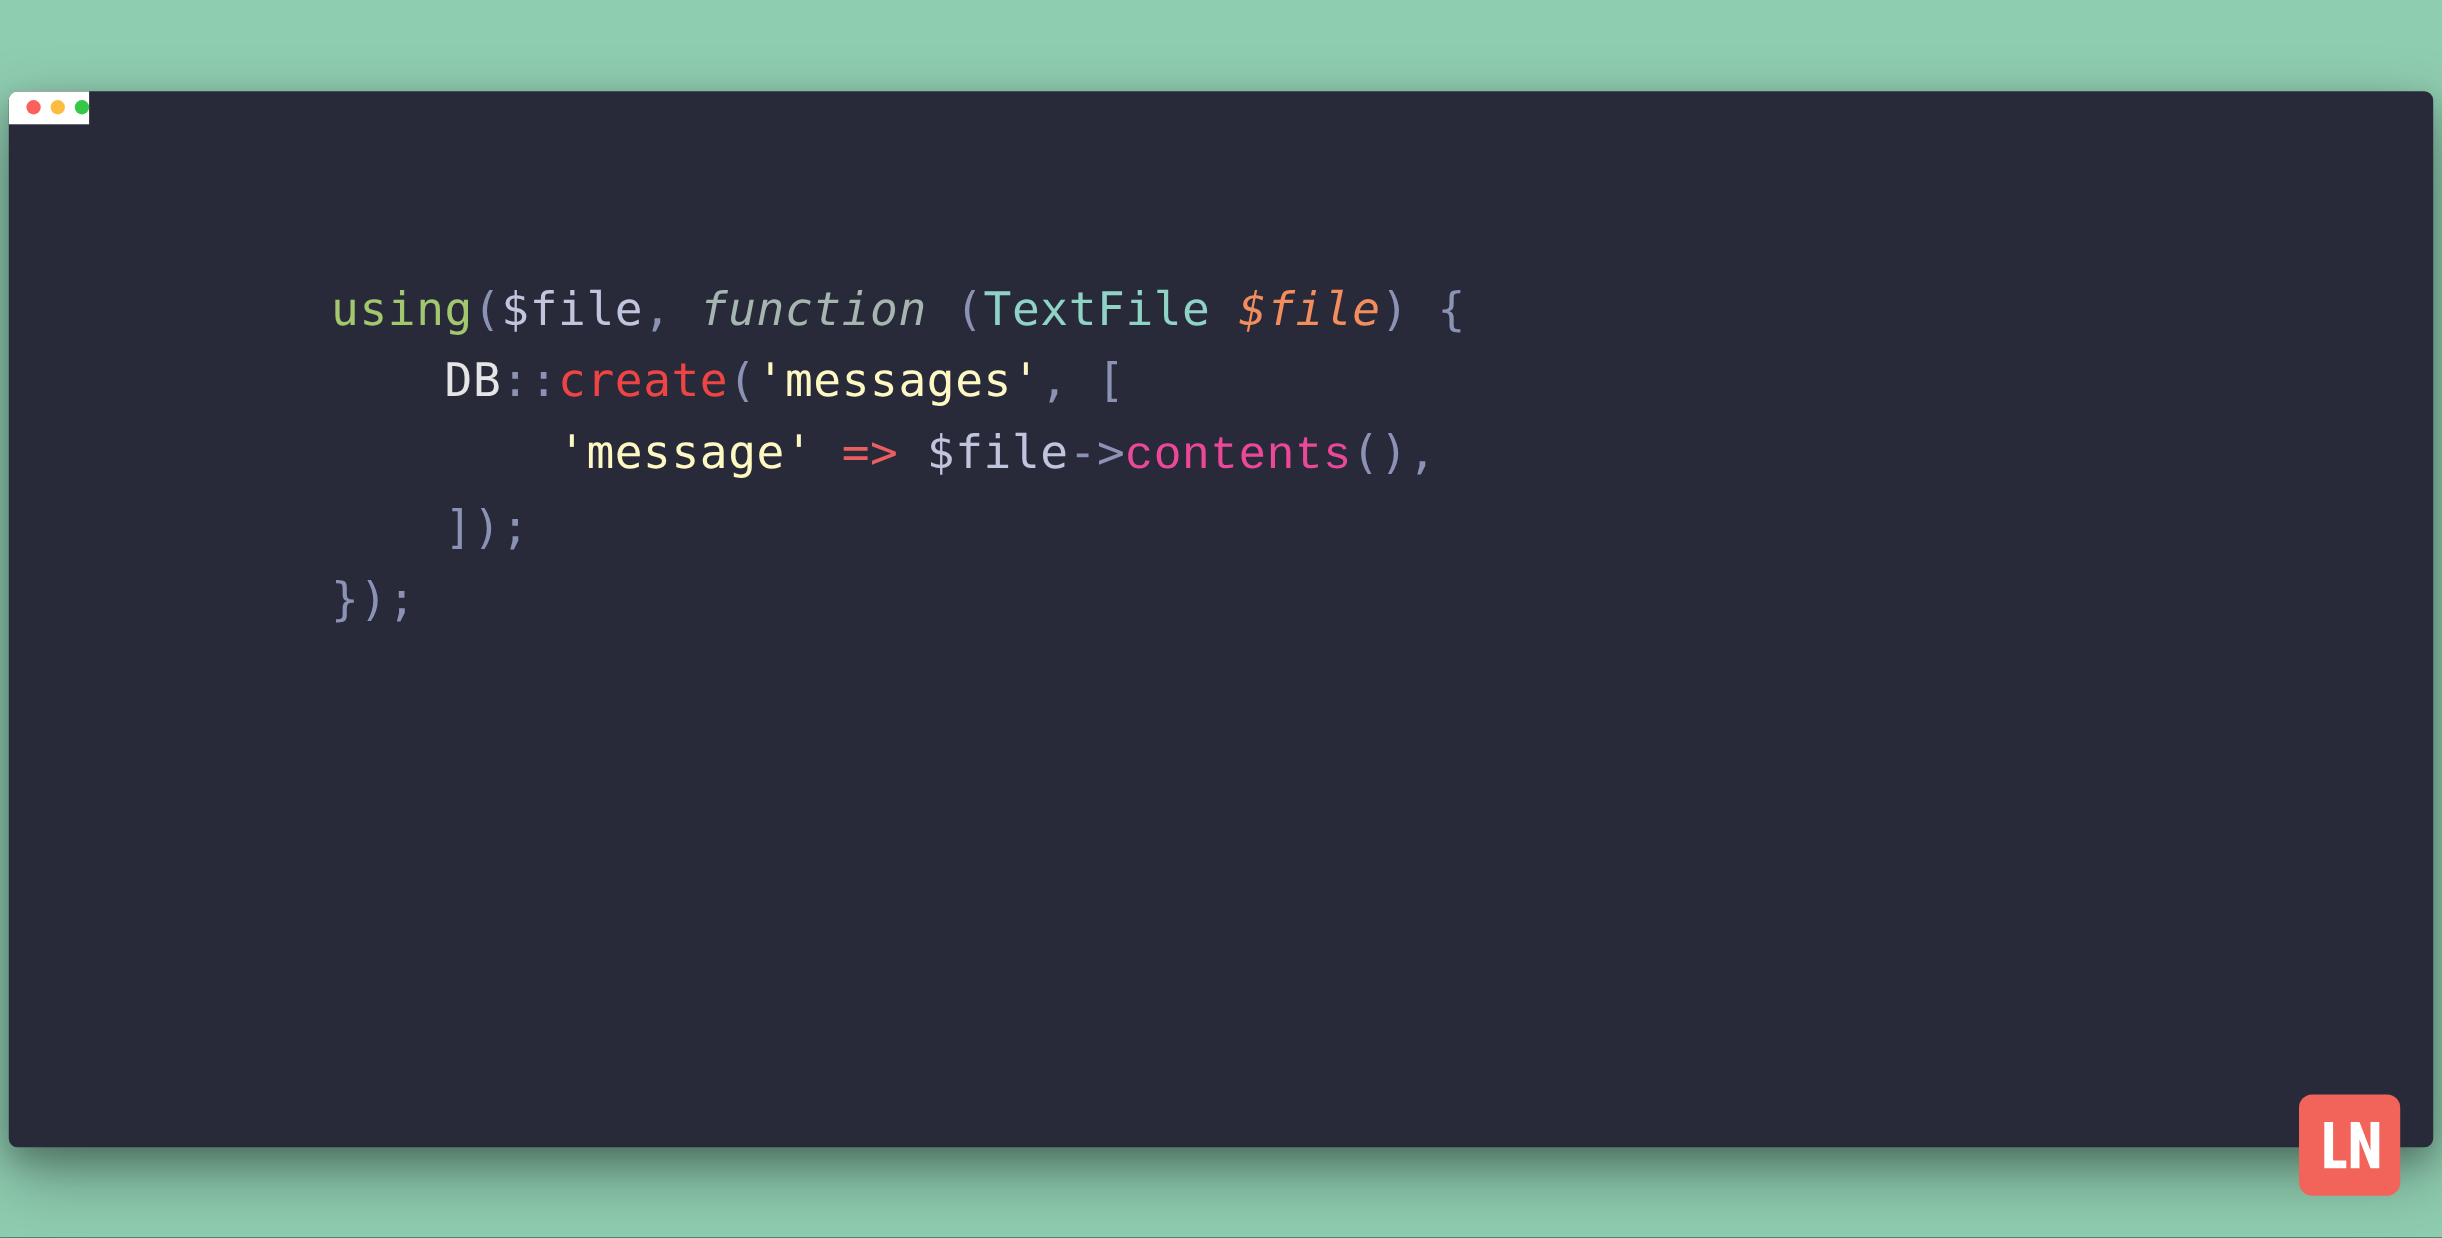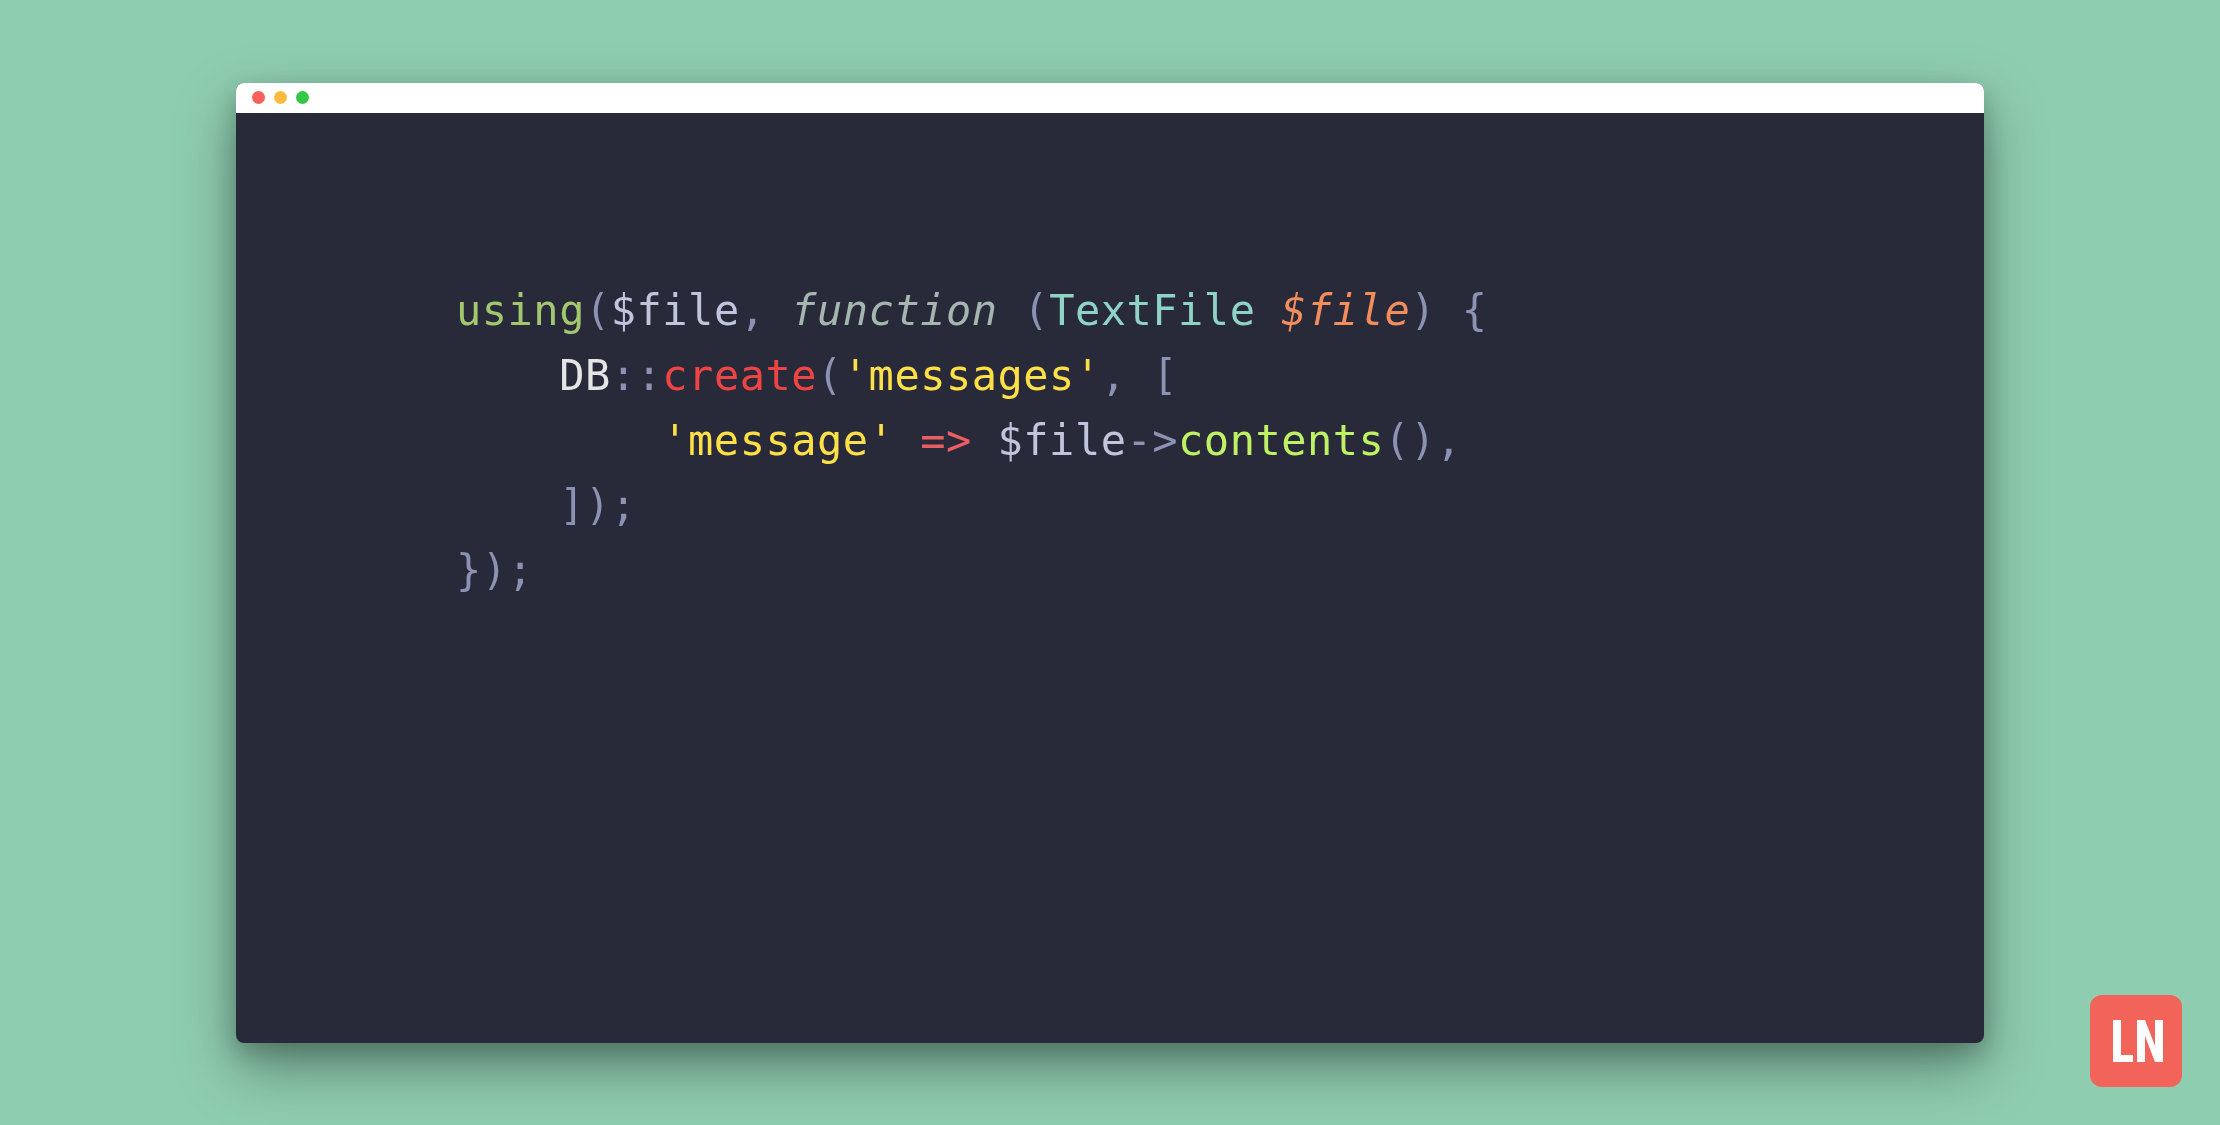--- a/index.html
+++ b/index.html
@@ -13,28 +13,28 @@
       width: 2220px;
       height: 1125px;
       display: flex;
       align-items: center;
       justify-content: center;
       font-family: 'Menlo', 'Monaco', 'Consolas', monospace;
       position: relative;
     }
     
     .window {
-      width: 1748px;
+      width: 2204px;
       height: 960px;
       background-color: #282a3a;
       border-radius: 8px;
       overflow: hidden;
       box-shadow: 0 25px 60px rgba(0,0,0,0.35), 0 10px 25px rgba(0,0,0,0.2);
       display: flex;
-      flex-direction: column;
+      flex-direction: row;
     }
     
     .titlebar {
       height: 30px;
       background-color: #ffffff;
       display: flex;
       align-items: center;
       padding-left: 16px;
       gap: 9px;
     }
@@ -64,24 +64,24 @@
     
     .tok-func { color: #a3c76f; }
     .tok-punct { color: #8b92b3; }
     .tok-var { color: #c0c5dd; }
     .tok-keyword { color: #a5b5b0; font-style: italic; }
     .tok-type { color: #8fd3c7; }
     .tok-param { color: #f38d5c; font-style: italic; }
     .tok-class { color: #e5e5e5; }
     .tok-scope { color: #8b92b3; }
     .tok-method-y { color: #ef4444; }
-    .tok-string { color: #fde047; }
+    .tok-string { color: #fef9c3; }
     .tok-arrow { color: #e95e61; }
     .tok-obj { color: #8b92b3; }
-    .tok-method-g { color: #bef264; }
+    .tok-method-g { color: #ec4899; font-family: Liberation Mono, monospace; }
     
     .logo-badge {
       position: absolute;
       bottom: 38px;
       right: 38px;
       width: 92px;
       height: 92px;
       background-color: #f2635a;
       border-radius: 12px;
       display: flex;

